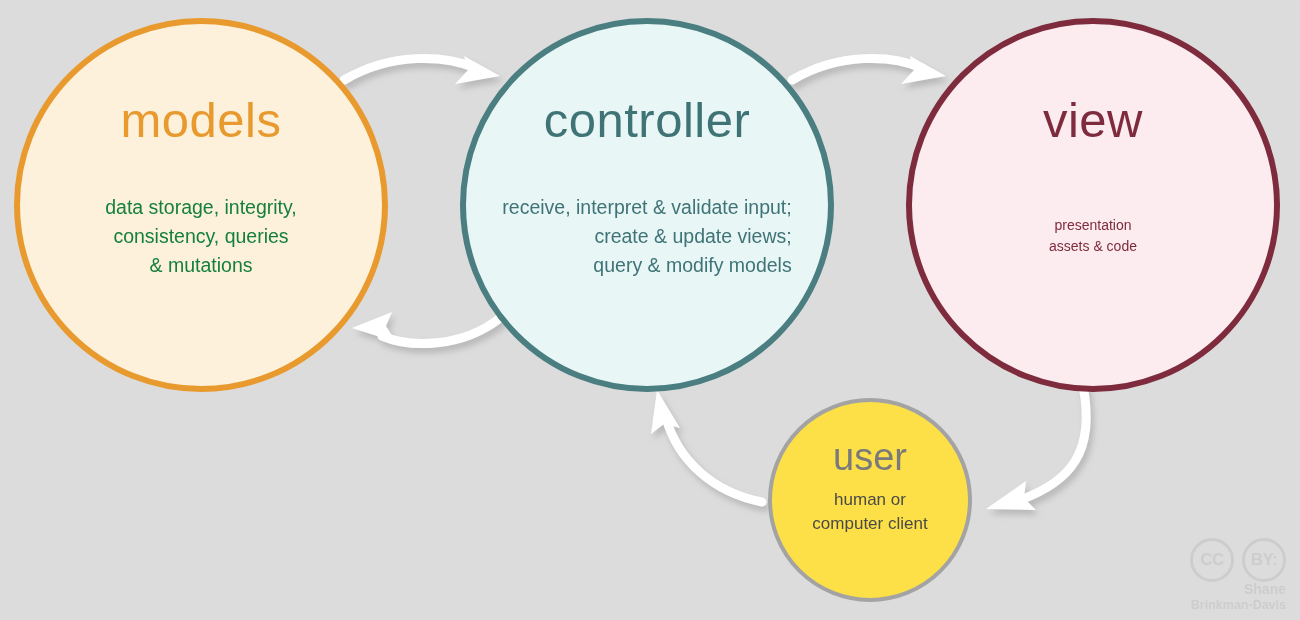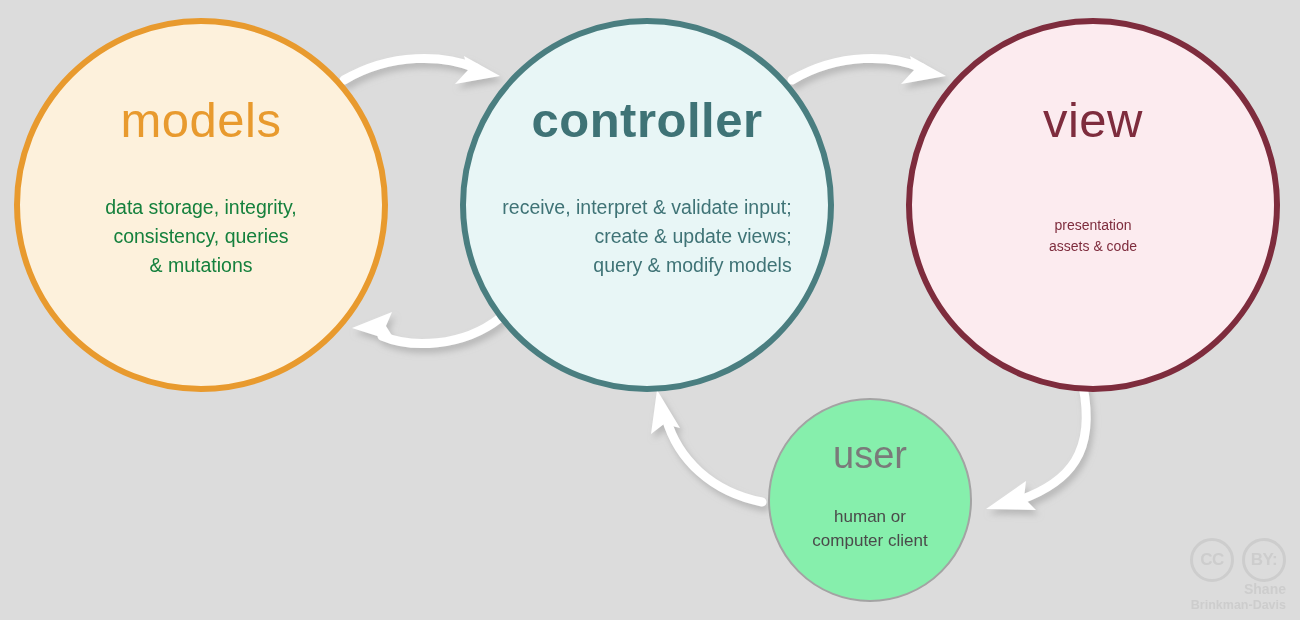--- a/index.html
+++ b/index.html
@@ -64,21 +64,21 @@
     left: 460px; top: 18px;
     width: 374px; height: 374px;
     background: #e8f6f6;
     border: 6px solid #4a7e80;
   }
   #node-controller .node-title {
     color: #3f7376;
     font-size: 49px;
     line-height: 1;
     margin-top: 72px;
-    font-weight: 700;
+    font-weight: 400;
     letter-spacing: 0.5px;
   }
   #node-controller .node-desc {
     color: #3f7376;
     font-size: 19.5px;
     line-height: 1.48;
     margin-top: 48px;
     white-space: pre-line;
     text-align: right;
   }
@@ -103,23 +103,22 @@
     font-size: 14px;
     line-height: 1.48;
     margin-top: 70px;
     white-space: pre-line;
   }
 
   
   #node-user {
     left: 768px; top: 398px;
     width: 204px; height: 204px;
-    background: #86efac;
-    border: 2px solid #a3a3a3;
-    gap: 19px;
+    background: #fde047;
+    border: 4px solid #a3a3a3;
   }
   #node-user .node-title {
     color: #7a7a7a;
     font-size: 38px;
     line-height: 1;
     margin-top: 36px;
     font-weight: 400;
   }
   #node-user .node-desc {
     color: #4a4a4a;

